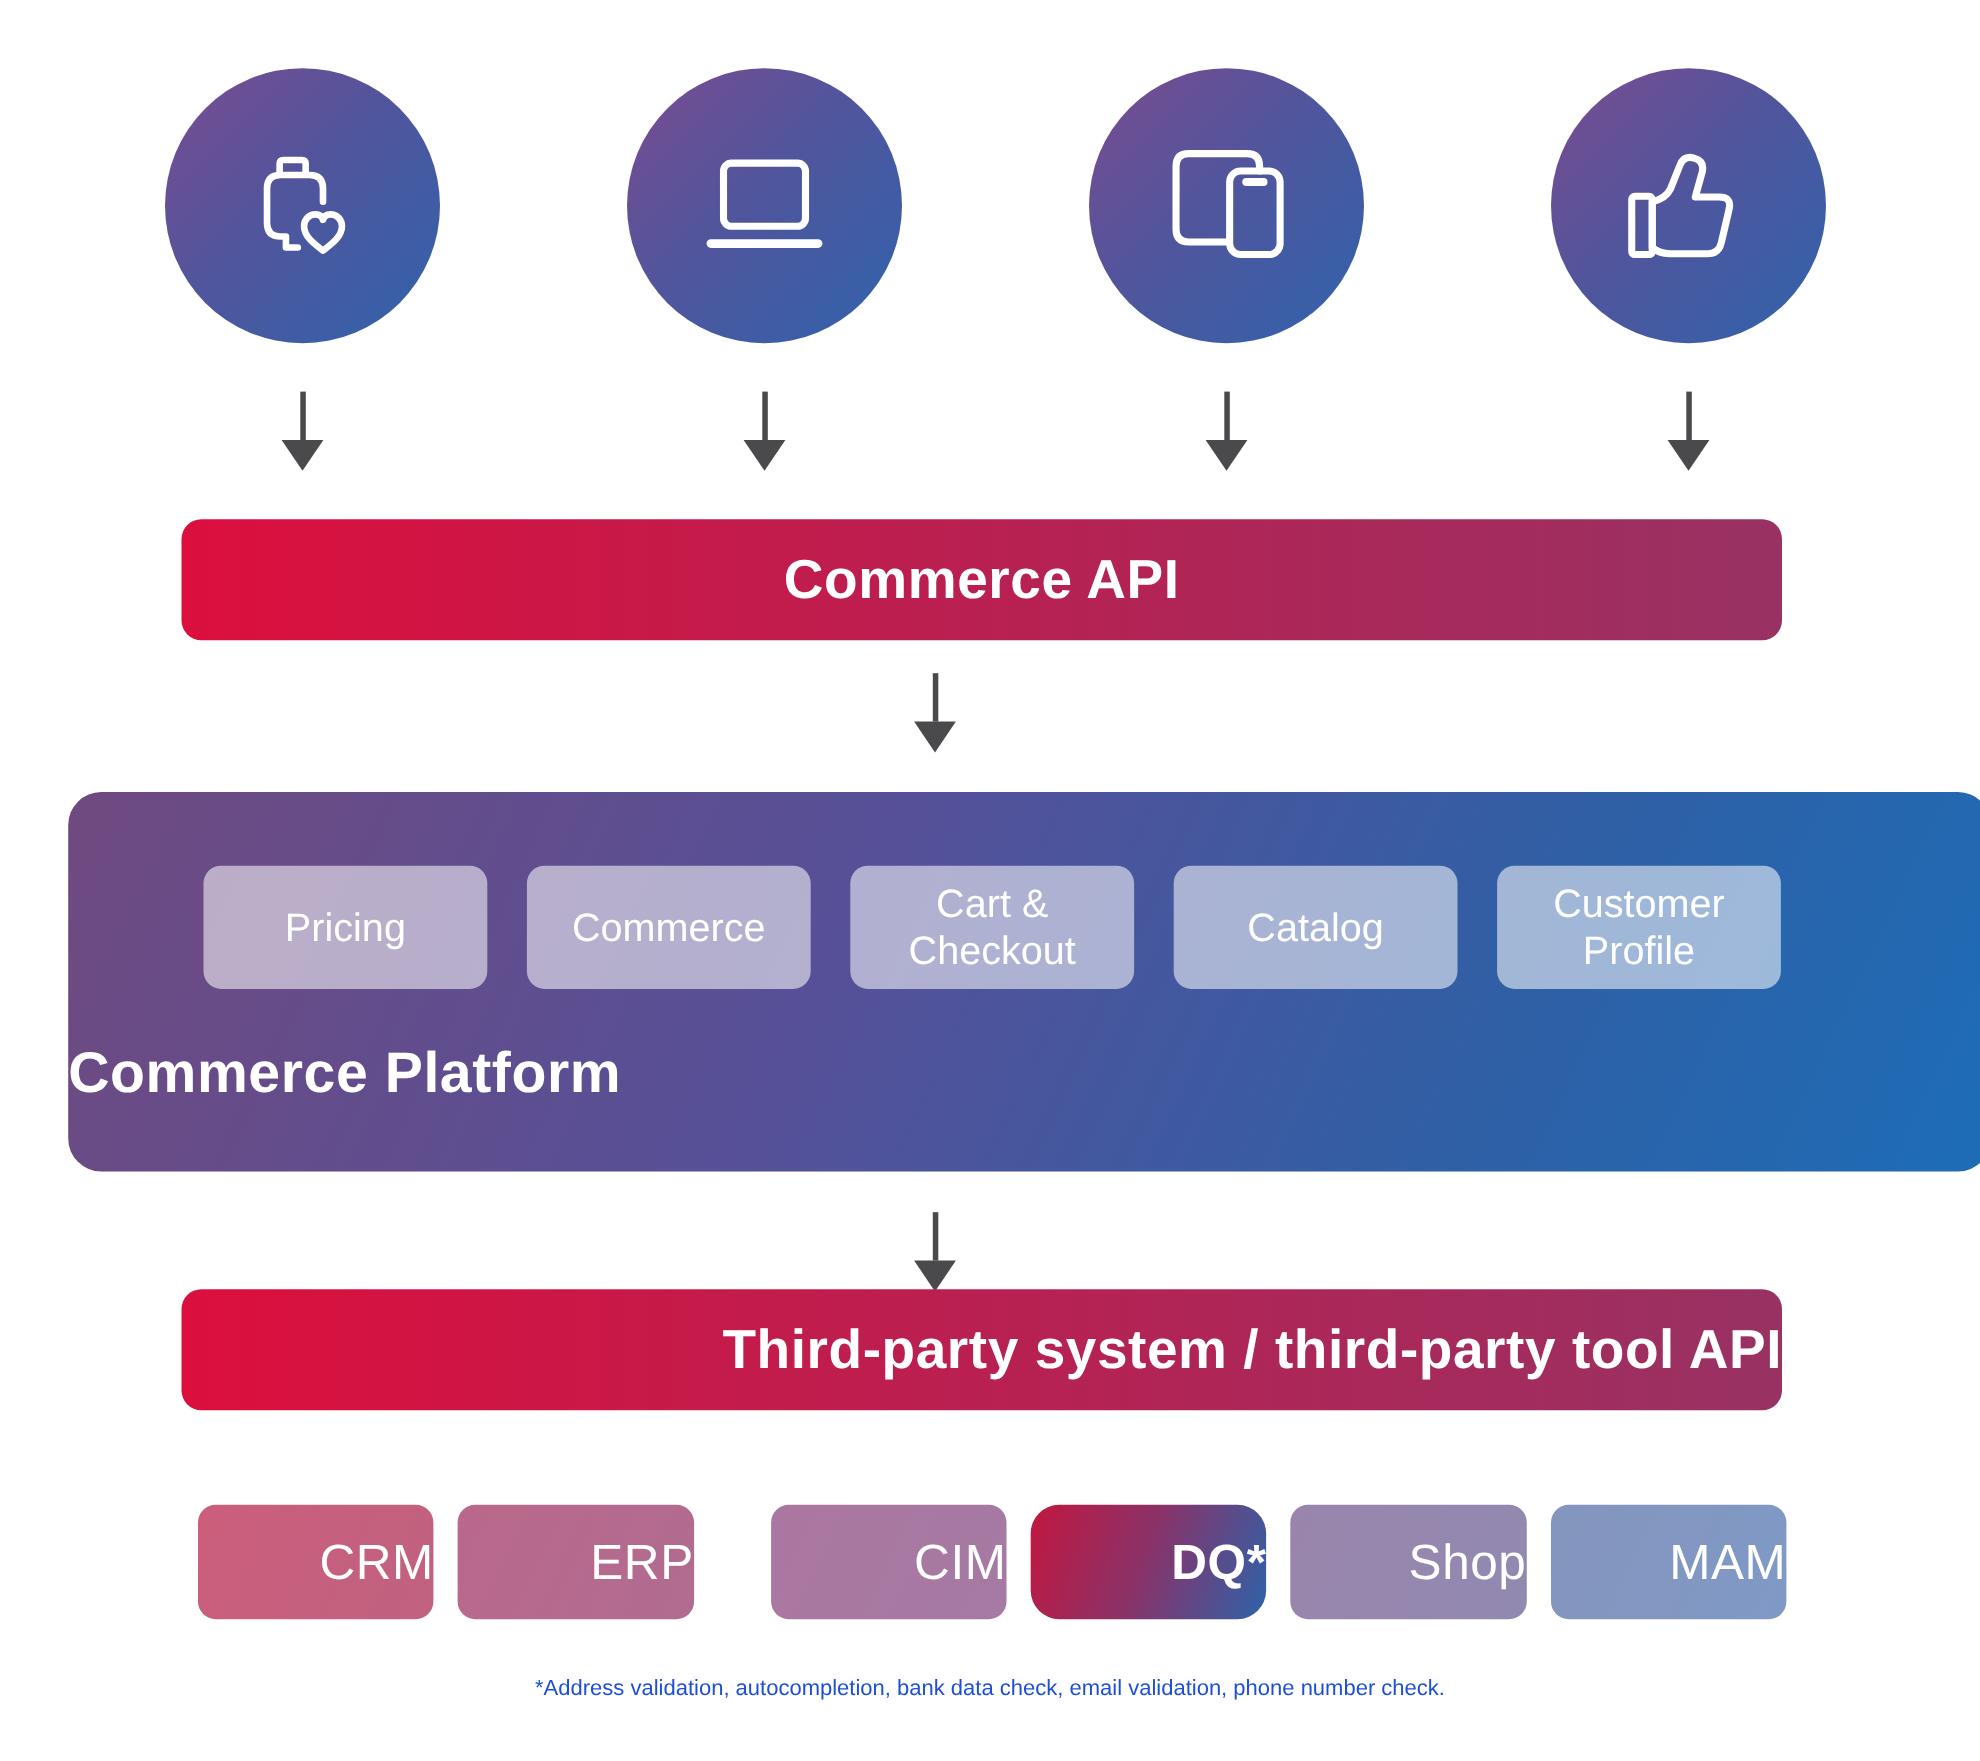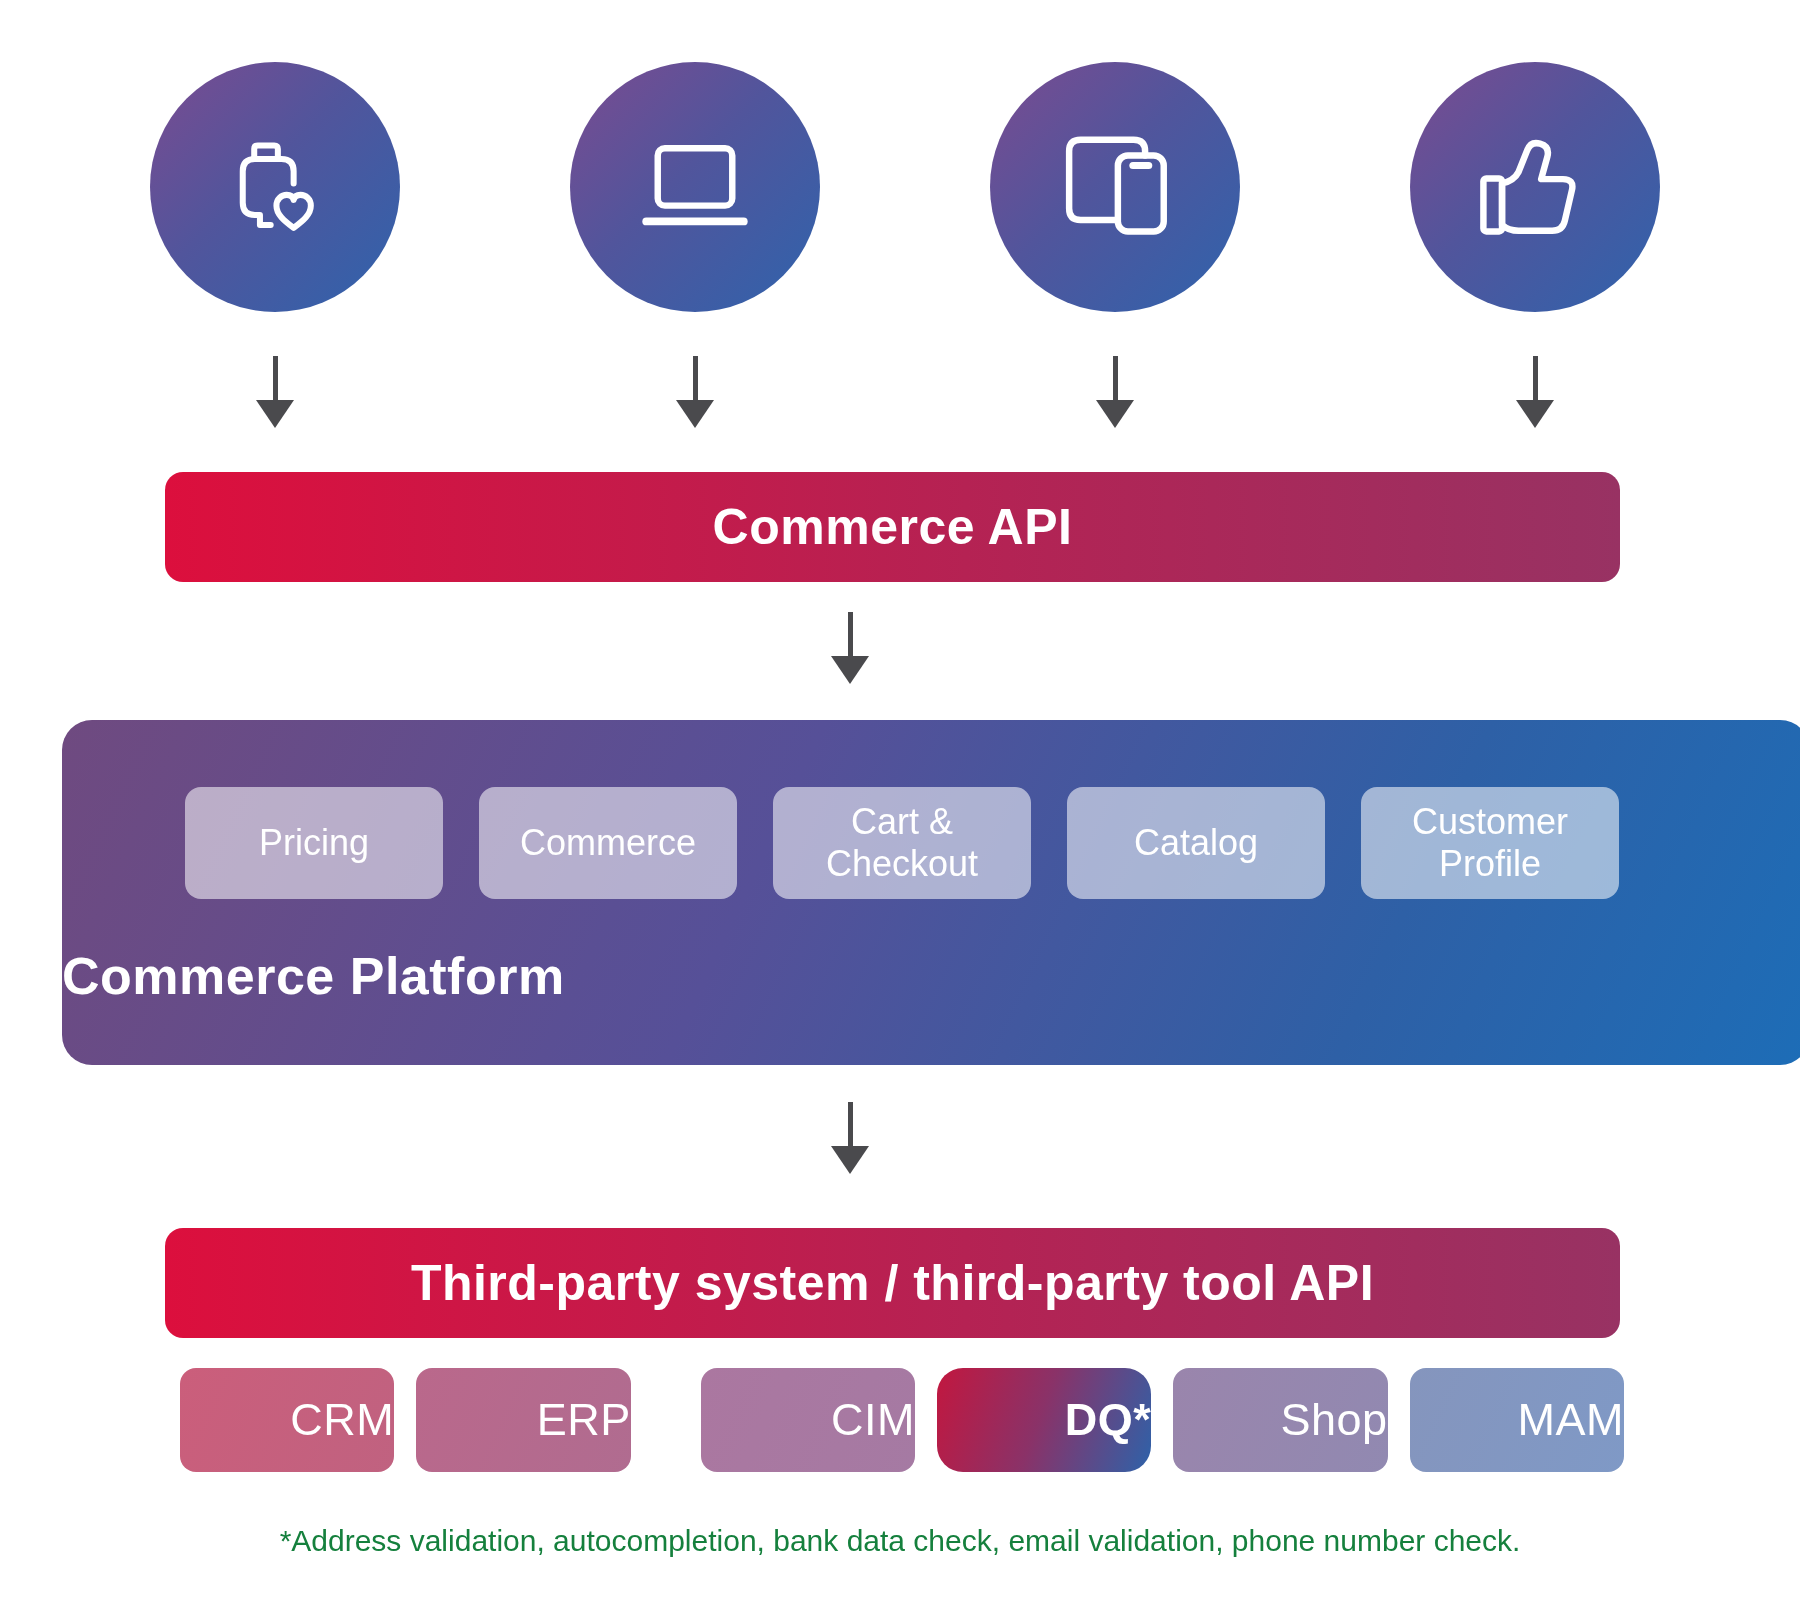--- a/index.html
+++ b/index.html
@@ -25,21 +25,21 @@
   .a1{left:256px;top:356px;} .a2{left:676px;top:356px;} .a3{left:1096px;top:356px;} .a4{left:1516px;top:356px;}
   .a5{left:831px;top:612px;} .a6{left:831px;top:1102px;}
   
   .bar{
     position:absolute;left:165px;width:1455px;height:110px;border-radius:18px;
     background:linear-gradient(90deg,#dc0f3d 0%,#b52253 55%,#983263 100%);
     display:flex;align-items:center;justify-content:center;
     color:#ffffff;font-size:50px;font-weight:bold;letter-spacing:0.5px;
   }
   .bar-commerce{top:472px;}
-  .bar-thirdparty{top:1228px;}
+  .bar-thirdparty{top:1172px;justify-content:flex-end;}
   
   .platform{
     position:absolute;left:62px;top:720px;width:1748px;height:345px;border-radius:30px;
     background:linear-gradient(115deg,#6f4a80 0%,#565098 40%,#2e60a6 75%,#1d6db7 100%);
   }
   .modules{
     position:absolute;left:123px;top:67px;width:1434px;height:112px;
     display:flex;gap:36px;
   }
   .module{
@@ -65,21 +65,21 @@
   }
   .tool-crm{background:linear-gradient(115deg,#cb5e7b,#c06280);}
   .tool-erp{background:linear-gradient(115deg,#ba688b,#b06c90);}
   .tool-cim{background:linear-gradient(115deg,#ab77a0,#a57aa3);margin-left:48px;}
   .tool-dq{background:linear-gradient(110deg,#c2173f 0%,#8a3268 48%,#2e62a9 100%);font-weight:bold;border-radius:26px;}
   .tool-shop{background:linear-gradient(115deg,#9a85ac,#9189b1);}
   .tool-mam{background:linear-gradient(115deg,#8595bd,#7f99c6);}
   
   .footnote{
     position:absolute;left:0;top:1524px;width:100%;
-    text-align:center;color:#15803d;font-size:30px;
+    text-align:center;color:#1d4ed8;font-size:20px;
   }
 </style>
 </head>
 <body>
 
 <div class="canvas">
 
   <div class="circle c1">
     <svg viewBox="0 0 120 120" fill="none" stroke="#ffffff" stroke-width="4.2" stroke-linecap="round" stroke-linejoin="round">
       <path d="M 45.5,40 L 45.5,33.5 Q 45.5,31 48,31 L 59.5,31 Q 62,31 62,33.5 L 62,40"></path>

